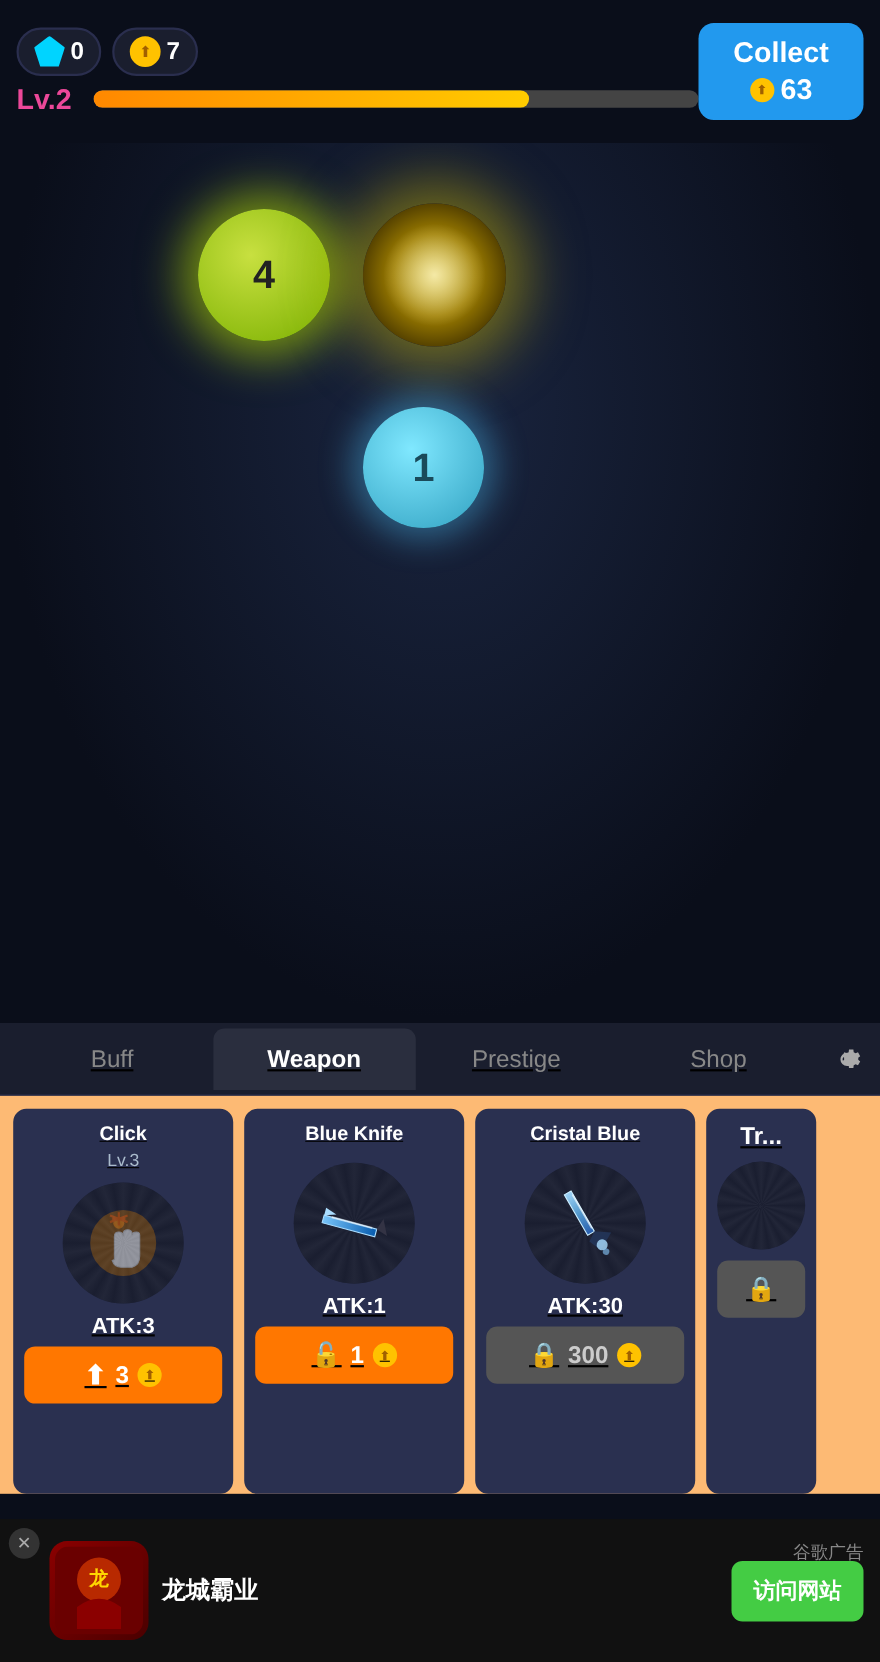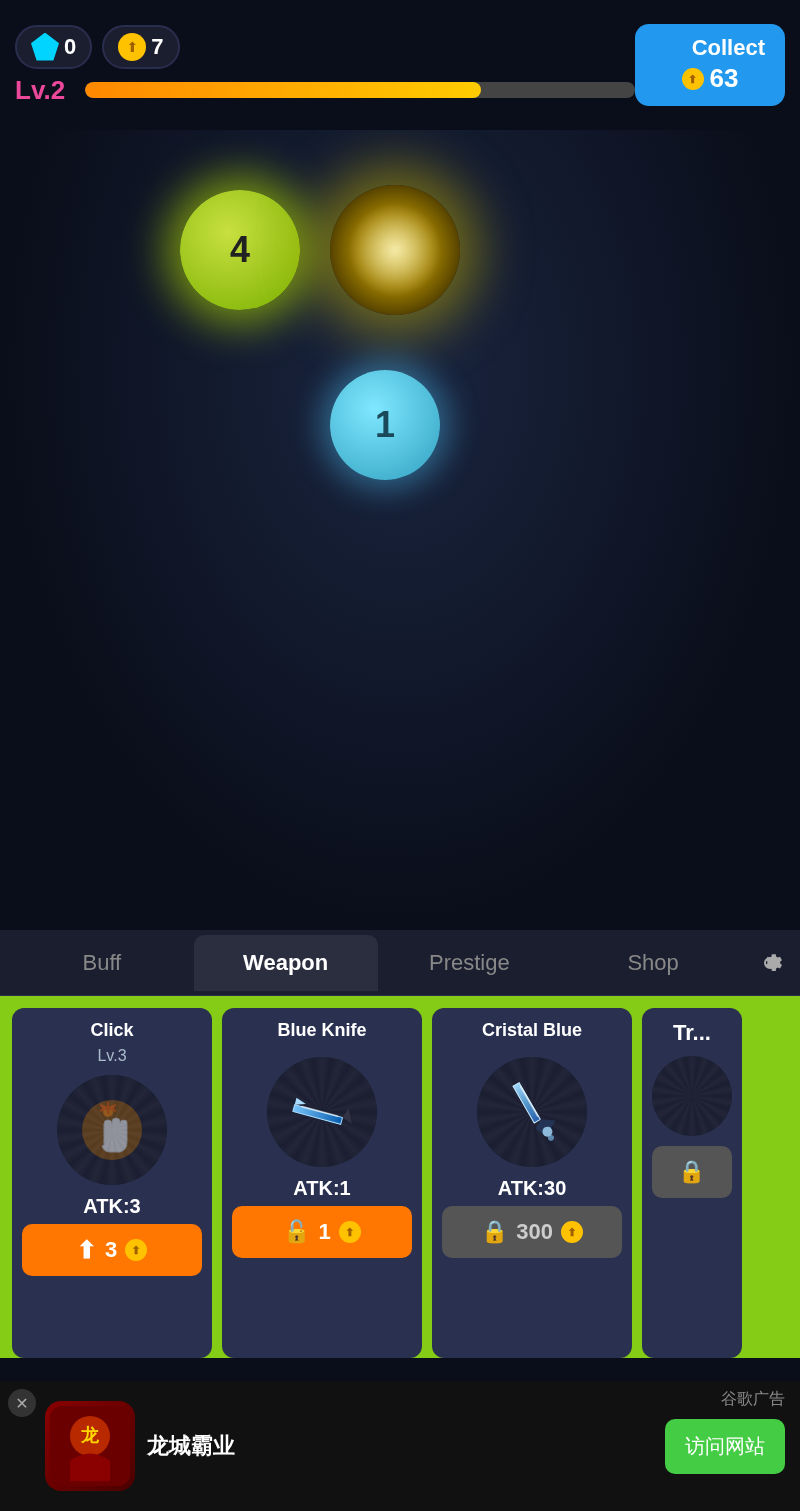--- a/index.html
+++ b/index.html
@@ -97,22 +97,21 @@
       border-radius: 14px;
       padding: 10px 20px;
       font-size: 22px;
       font-weight: bold;
       text-align: center;
       cursor: pointer;
       min-width: 150px;
       line-height: 1.3;
     }
     .collect-btn .collect-top {
-      font-size: 22px;
-      text-align: right;
+      font-size: 26px;
     }
     .collect-btn .collect-bottom {
       display: flex;
       align-items: center;
       justify-content: center;
       gap: 6px;
       font-size: 26px;
       font-weight: bold;
     }
     .collect-coin {
@@ -170,21 +169,22 @@
       top: 240px; left: 330px;
       color: #1a4a5a;
     }
 
     
     #bottom-panel {
       position: absolute;
       top: 930px;
       left: 0; right: 0;
       height: 428px;
-      background: #84cc16;
+      background: #fdba74;
+      text-decoration: underline;
     }
 
     
     #tabs {
       display: flex;
       align-items: center;
       background: #1a1e2e;
       border-bottom: 1px solid #2a2e4e;
       height: 66px;
       padding: 0 10px;
@@ -315,21 +315,21 @@
       width: 28px; height: 28px;
       background: #333;
       border-radius: 50%;
       display: flex; align-items: center; justify-content: center;
       color: #aaa;
       font-size: 16px;
       cursor: pointer;
     }
     .ad-label {
       position: absolute;
-      top: 8px; right: 15px;
+      top: 20px; right: 15px;
       color: #888;
       font-size: 16px;
     }
     .ad-logo {
       width: 90px; height: 90px;
       border-radius: 16px;
       background: linear-gradient(135deg, #8B0000, #4a0000);
       margin-left: 30px;
       flex-shrink: 0;
       display: flex; align-items: center; justify-content: center;
@@ -351,21 +351,21 @@
       color: #aaa;
       font-size: 16px;
     }
     .ad-visit-btn {
       background: #44cc44;
       color: white;
       border: none;
       border-radius: 10px;
       padding: 14px 20px;
       font-size: 20px;
-      font-weight: normal;
+      font-weight: bold;
       cursor: pointer;
       white-space: nowrap;
     }
 
     
     .starburst {
       position: absolute;
       inset: 0;
       background: repeating-conic-gradient(#2a2e40 0deg, #1a1e30 10deg, #2a2e40 20deg);
       border-radius: 50%;

